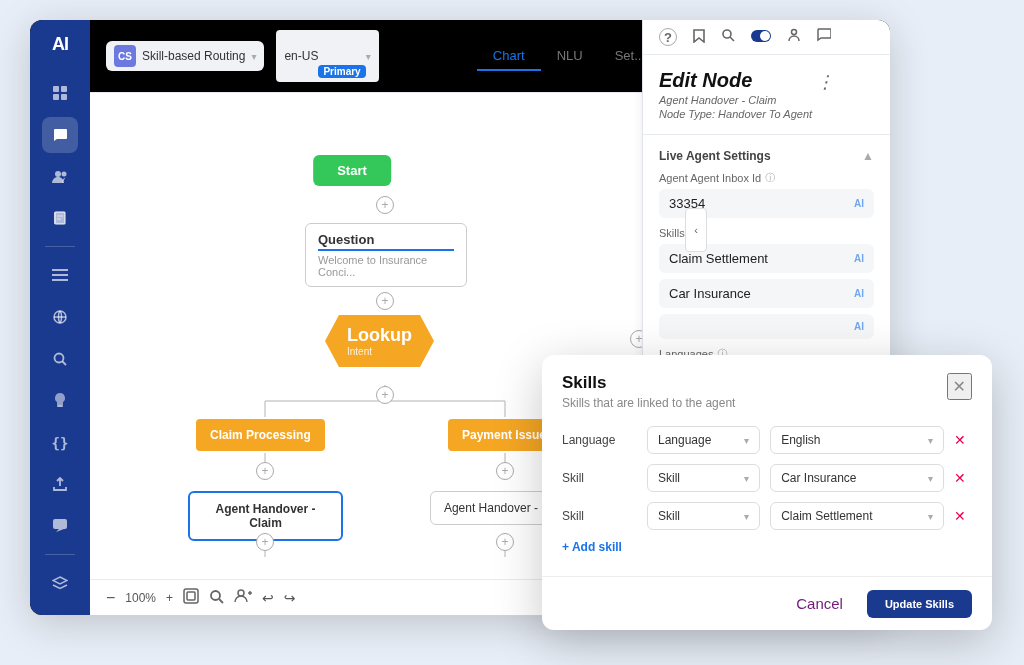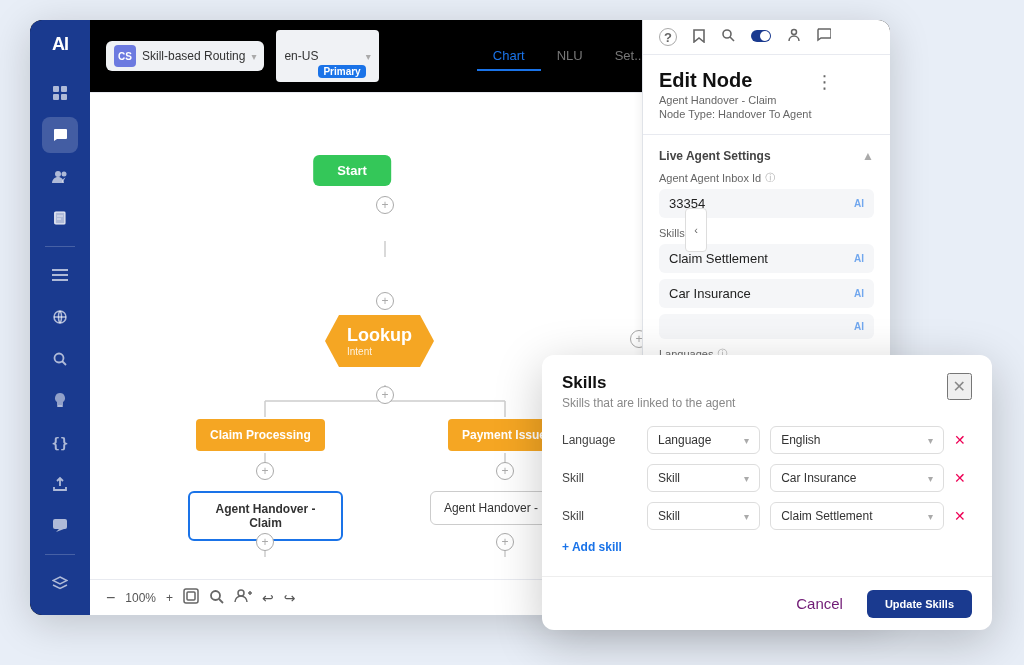--- a/index.html
+++ b/index.html
@@ -243,20 +243,21 @@
       display: flex;
       flex-direction: column;
       overflow-y: auto;
       box-shadow: -2px 0 8px rgba(0,0,0,0.06);
     }
 
     .right-panel-header {
       padding: 14px 16px 8px;
       display: flex;
       align-items: flex-start;
+      font-style: italic;
     }
 
     .right-panel-title {
       font-size: 20px;
       font-weight: 700;
       color: #111;
     }
 
     .right-panel-subtitle {
       font-size: 11px;
@@ -698,20 +699,24 @@
         </svg>
 
         <div style="position:absolute; top:70px; left:246px; color:#34c759; font-size:14px;">▶</div>
 
         <div class="node-start" style="position:absolute; top:62px; left:262px;">
           <span>Start</span>
         </div>
 
         <div class="plus-connector" style="position:absolute; top:103px; left:286px;">+</div>
 
+        <div class="node-question" style="position:absolute; top:130px; left:215px; width:162px;">
+          <div class="node-title">Question</div>
+          <div class="node-sub">Welcome to Insurance Conci...</div>
+        </div>
 
         <div class="plus-connector" style="position:absolute; top:199px; left:286px;">+</div>
 
         <div style="position:absolute; top:222px; left:235px; background:#f5a623; color:#fff; padding:10px 22px; border-radius:4px; font-size:12px; clip-path: polygon(14px 0%, calc(100% - 14px) 0%, 100% 50%, calc(100% - 14px) 100%, 14px 100%, 0% 50%);">
           <div style="font-weight:700; font-size:18px;">Lookup</div>
           <div style="font-size:10px; opacity:0.85;">Intent</div>
         </div>
 
         <div class="plus-connector" style="position:absolute; top:237px; left:540px;">+</div>
 

